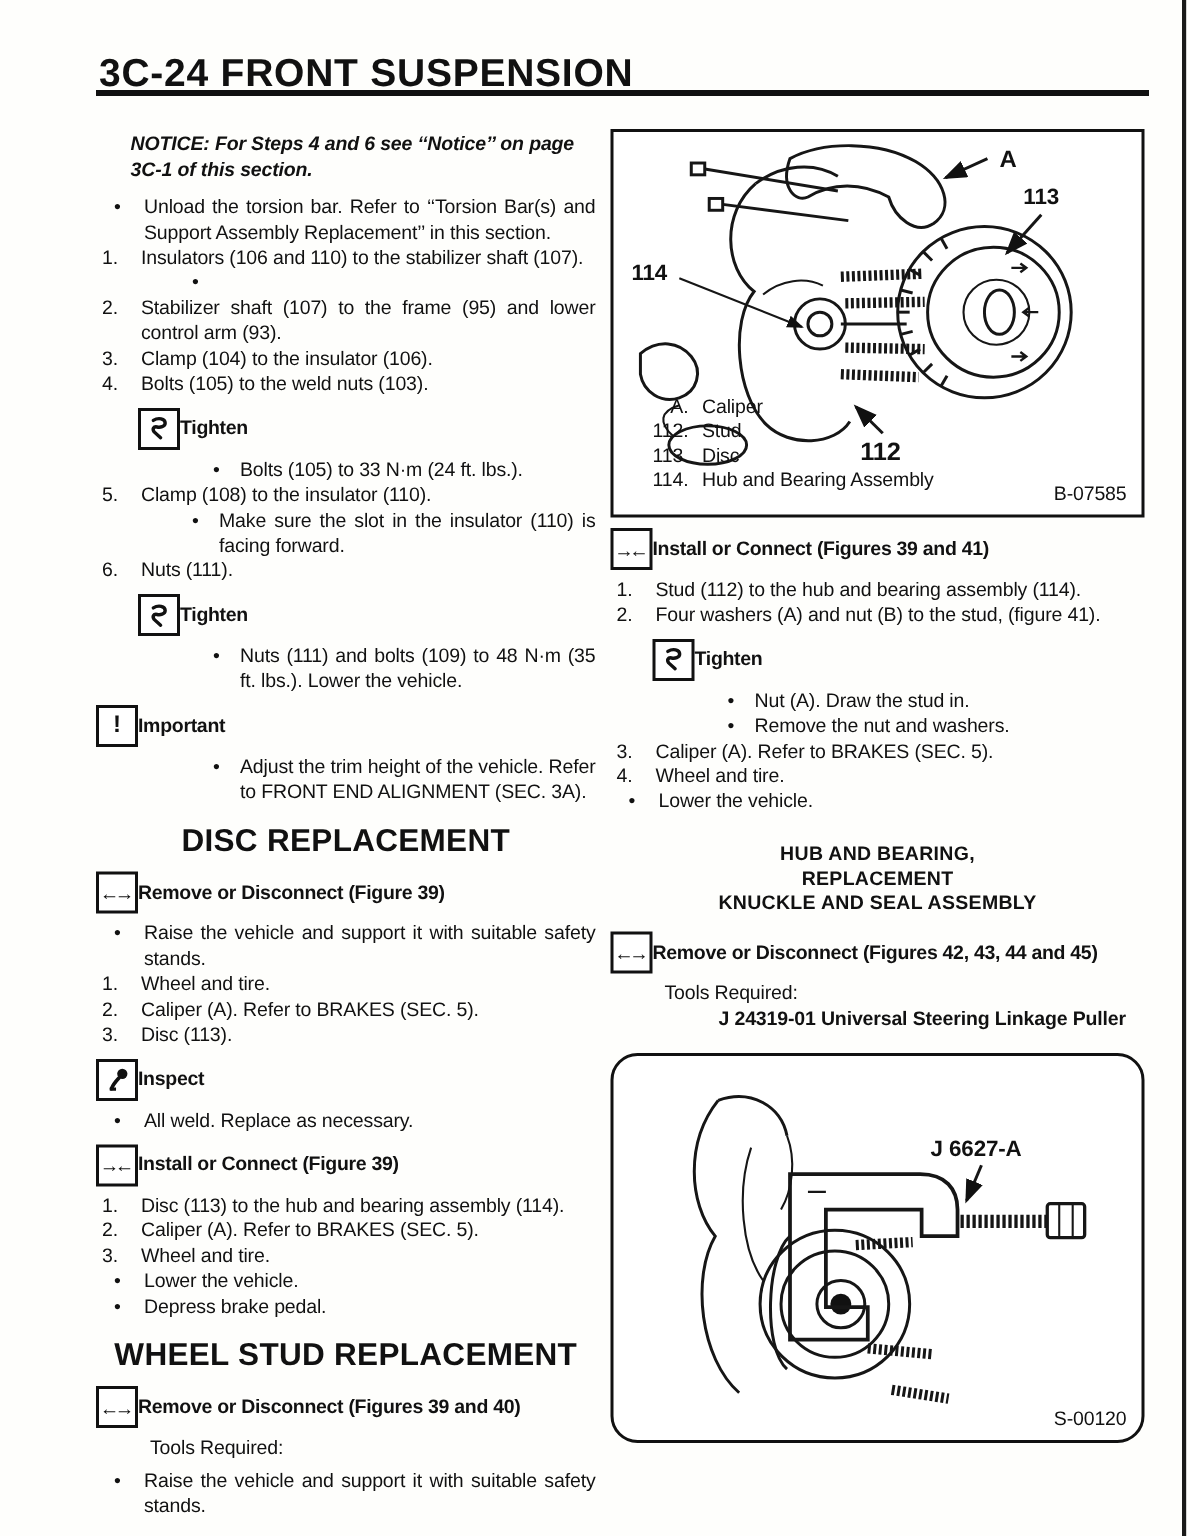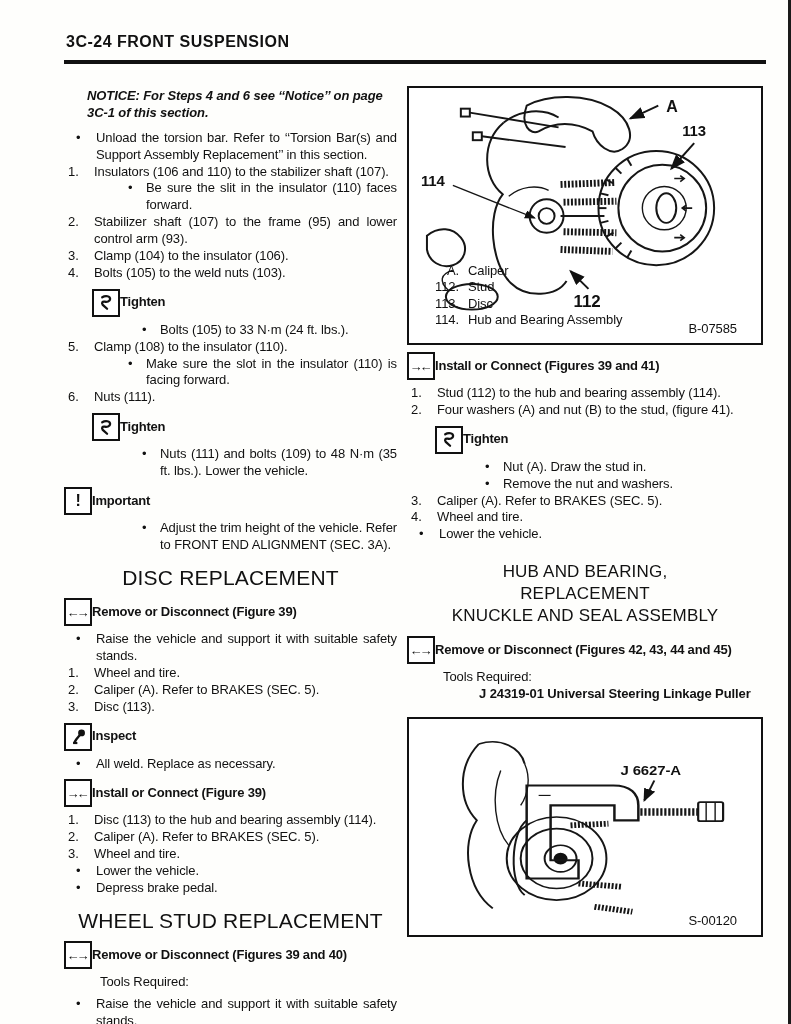--- a/index.html
+++ b/index.html
@@ -1,21 +1,21 @@
 <!DOCTYPE html>
 <html><head>
 <meta charset="utf-8">
 <style>
   html,body{margin:0;padding:0;background:#e8e8e4;}
   .page{
     position:relative;width:791px;height:1024px;background:#fefefc;
     font-family:"Liberation Sans",sans-serif;color:#111;overflow:hidden;
   }
   .scan-edge{position:absolute;right:0;top:0;width:3px;height:100%;background:#1a1a1a;}
-  .hdr{position:absolute;left:66px;top:33px;font-size:16px;font-weight:bold;letter-spacing:.5px;white-space:nowrap;}
+  .hdr{position:absolute;left:66px;top:33px;font-size:26px;font-weight:bold;letter-spacing:.5px;white-space:nowrap;}
   .hdr-rule{position:absolute;left:64px;top:60px;width:702px;height:4px;background:#111;}
 
   .col{position:absolute;top:86px;font-size:13px;line-height:1.3;letter-spacing:-.1px;}
   .col-left{left:64px;width:333px;}
   .col-right{left:407px;width:356px;}
   .notice{font-weight:bold;font-style:italic;padding-left:23px;margin:2px 0 8px;}
   .bullet1{display:flex;padding-left:12px;}
   .bullet1 .m{width:20px;flex:none;}
   .step{display:flex;padding-left:4px;}
   .step .n{width:26px;flex:none;}
@@ -25,34 +25,34 @@
   .deepbullet .m{width:18px;flex:none;}
   .bullet1 .t,.step .t,.subbullet .t,.deepbullet .t{flex:1;text-align:justify;}
 
   .irow{display:flex;align-items:center;margin:7px 0 5px;}
   .irow.ind1{margin-left:28px;}
   .ibox{width:24px;height:24px;border:2.5px solid #111;flex:none;display:flex;align-items:center;justify-content:center;background:#fff;box-sizing:content-box;}
   .ilabel{font-weight:bold;font-size:13px;white-space:nowrap;letter-spacing:-.2px;}
   .arrows{font-weight:bold;font-size:13px;letter-spacing:-3px;padding-right:3px;line-height:1;}
   .excl{font-weight:bold;font-size:16px;line-height:1;}
 
-  .h2{font-weight:normal;text-align:center;font-size:21px;margin:10px 0 6px;letter-spacing:.2px;}
-  .h2.hub{font-size:17px;line-height:1.28;margin:18px 0 10px;}
+  .h2{font-weight:bold;text-align:center;font-size:21px;margin:10px 0 6px;letter-spacing:.2px;}
+  .h2.hub{font-size:13px;line-height:1.28;margin:18px 0 10px;}
 
   .tools{margin:5px 0;}
   .tools .l1{padding-left:36px;}
   .tools .l2{padding-left:72px;font-weight:bold;}
 
   .figbox{position:relative;border:2.5px solid #111;height:259px;background:#fff;box-sizing:border-box;}
   .figbox svg{position:absolute;left:0;top:0;width:100%;height:100%;}
   .caption{font-weight:bold;font-size:13.5px;text-align:center;margin:10px 0 10px;letter-spacing:-.1px;}
   .legend{position:absolute;left:14px;top:175px;font-size:13px;line-height:1.25;}
   .legend .row{display:flex;}
   .legend .k{width:36px;text-align:right;margin-right:9px;flex:none;}
-  .figcode{position:absolute;right:24px;bottom:5px;font-size:13px;}
+  .figcode{position:absolute;right:10px;bottom:5px;font-size:13px;}
 
   svg text{font-family:"Liberation Sans",sans-serif;font-weight:bold;fill:#111;}
   svg .ln{stroke:#161616;fill:none;stroke-width:2;}
   svg .ln25{stroke:#161616;fill:none;stroke-width:2.5;}
   svg .thin{stroke:#161616;fill:none;stroke-width:1.4;}
   svg .thread{stroke:#161616;fill:none;stroke-width:7;stroke-dasharray:2 1.7;}
   svg .thread8{stroke:#161616;fill:none;stroke-width:9;stroke-dasharray:2.2 1.8;}
 </style>
 </head>
 <body>
@@ -70,21 +70,20 @@
         <span class="m">•</span>
         <span class="t">Unload the torsion bar. Refer to ‘‘Torsion Bar(s) and Support Assembly Replacement’’ in this section.</span>
       </div>
 
     <div class="step">
         <span class="n">1.</span>
         <span class="t">Insulators (106 and 110) to the stabilizer shaft (107).</span>
       </div>
     <div class="subbullet">
         <span class="m">•</span>
-        <span class="t">Be sure the slit in the insulator (110) faces forward.</span>
       </div>
     <div class="step">
         <span class="n">2.</span>
         <span class="t">Stabilizer shaft (107) to the frame (95) and lower control arm (93).</span>
       </div>
     <div class="step">
         <span class="n">3.</span>
         <span class="t">Clamp (104) to the insulator (106).</span>
       </div>
     <div class="step">
@@ -367,21 +366,21 @@
       <span class="ibox">
           <span class="arrows">←→</span>
         </span>
       <span class="ilabel">Remove or Disconnect (Figures 42, 43, 44 and 45)</span>
     </div>
     <div class="tools">
       <div class="l1">Tools Required:</div>
       <div class="l2">J 24319-01 Universal Steering Linkage Puller</div>
     </div>
 
-    <div class="figbox" style="margin-top:14px;height:220px;">
+    <div class="figbox" style="margin-top:14px;height:260px;border-radius:18px;">
       <svg viewBox="0 0 353 260" preserveAspectRatio="none">
         <defs>
           <marker id="ah40" markerWidth="9" markerHeight="8" refX="7" refY="3" orient="auto">
               <path d="M0,0 L8,3 L0,6 Z" fill="#111"></path>
             </marker>
         </defs>
 
         <path class="ln" d="M70 30 C48 58 50 100 68 122 C52 150 58 205 84 228"></path>
         <path class="ln" d="M70 30 C92 22 112 34 116 54"></path>
         <path class="thin" d="M92 62 C82 92 86 132 100 152"></path>

